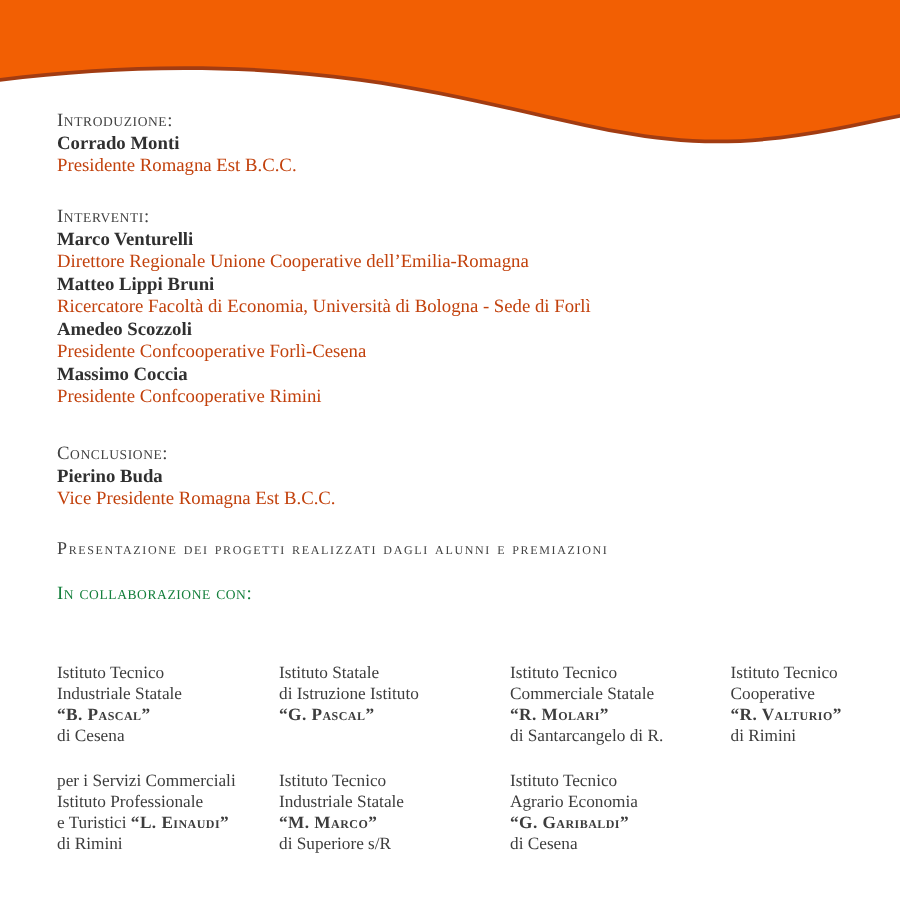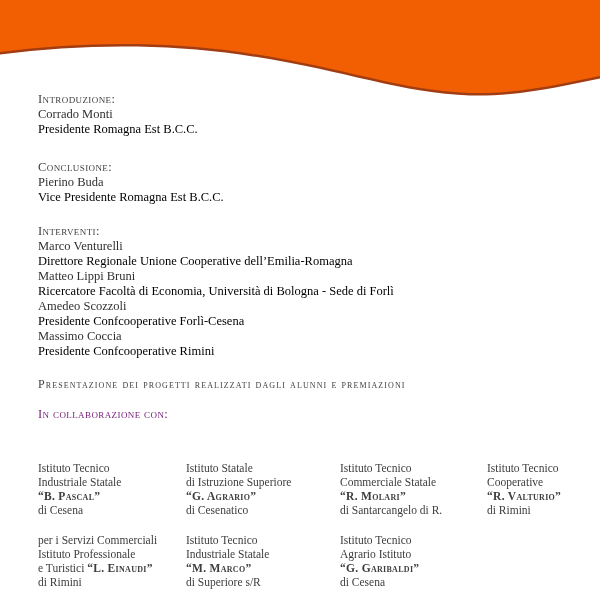--- a/index.html
+++ b/index.html
@@ -5,36 +5,36 @@
   html,body{margin:0;padding:0;}
   body{
     width:600px;height:600px;
     background:#ffffff;
     font-family:"Liberation Serif","DejaVu Serif",serif;
     color:#3d3d3d;
     overflow:hidden;
     position:relative;
   }
   .wave-wrap{position:absolute;top:0;left:0;width:600px;height:110px;}
-  .content{position:absolute;left:38px;top:92px;width:540px;}
+  .content{position:absolute;left:38px;top:73px;width:540px;}
   .block{line-height:15px;font-size:12.5px;}
   .heading{font-variant:small-caps;font-size:12.5px;letter-spacing:.4px;color:#414141;}
-  .name{font-weight:normal;color:#303030;}
-  .role{color:#000000;}
+  .name{font-weight:bold;color:#303030;}
+  .role{color:#c2410c;}
   .gap-a{margin-top:19px;}
   .gap-b{margin-top:23px;}
   .presentation{
     margin-top:15px;
     font-variant:small-caps;
     font-size:12px;line-height:20px;
     letter-spacing:1.1px;
     color:#414141;
     white-space:nowrap;
   }
-  .collab{margin-top:13px;font-variant:small-caps;font-size:12.5px;letter-spacing:.4px;color:#701a75;}
+  .collab{margin-top:13px;font-variant:small-caps;font-size:12.5px;letter-spacing:.4px;color:#15803d;}
   .inst-grid{
     margin-top:39px;
     display:grid;
     grid-template-columns:148px 154px 147px auto;
     grid-row-gap:16px;
   }
   .inst{font-size:11.5px;line-height:14px;color:#3d3d3d;}
   .sc{font-variant:small-caps;letter-spacing:.3px;font-weight:bold;}
 </style>
 </head>
@@ -48,56 +48,55 @@
 </div>
 
 <div class="content">
 
   <section class="block">
     <div class="heading">Introduzione:</div>
     <div class="name">Corrado Monti</div>
     <div class="role">Presidente Romagna Est B.C.C.</div>
   </section>
 
-  <section class="block gap-b">
-    <div class="heading">Conclusione:</div>
-    <div class="name">Pierino Buda</div>
-    <div class="role">Vice Presidente Romagna Est B.C.C.</div>
-  </section>
-
   <section class="block gap-a">
     <div class="heading">Interventi:</div>
     <div class="name">Marco Venturelli</div>
     <div class="role">Direttore Regionale Unione Cooperative dell’Emilia-Romagna</div>
     <div class="name">Matteo Lippi Bruni</div>
     <div class="role">Ricercatore Facoltà di Economia, Università di Bologna - Sede di Forlì</div>
     <div class="name">Amedeo Scozzoli</div>
     <div class="role">Presidente Confcooperative Forlì-Cesena</div>
     <div class="name">Massimo Coccia</div>
     <div class="role">Presidente Confcooperative Rimini</div>
+  </section>
+
+  <section class="block gap-b">
+    <div class="heading">Conclusione:</div>
+    <div class="name">Pierino Buda</div>
+    <div class="role">Vice Presidente Romagna Est B.C.C.</div>
   </section>
 
   <div class="presentation">Presentazione dei progetti realizzati dagli alunni e premiazioni</div>
 
   <div class="collab">In collaborazione con:</div>
 
   <div class="inst-grid">
 
     <div class="inst">
       <div>Istituto Tecnico</div>
       <div>Industriale Statale</div>
       <div><span></span><span class="sc">“B. Pascal”</span></div>
       <div>di Cesena</div>
     </div>
 
     <div class="inst">
       <div>Istituto Statale</div>
-      <div>di Istruzione Superiore</div>
-      <div><span></span><span class="sc">“G. Agrario”</span></div>
-      <div>di Cesenatico</div>
+      <div>di Istruzione Istituto</div>
+      <div><span></span><span class="sc">“G. Pascal”</span></div>
     </div>
 
     <div class="inst">
       <div>Istituto Tecnico</div>
       <div>Commerciale Statale</div>
       <div><span></span><span class="sc">“R. Molari”</span></div>
       <div>di Santarcangelo di R.</div>
     </div>
 
     <div class="inst">
@@ -116,19 +115,19 @@
 
     <div class="inst">
       <div>Istituto Tecnico</div>
       <div>Industriale Statale</div>
       <div><span></span><span class="sc">“M. Marco”</span></div>
       <div>di Superiore s/R</div>
     </div>
 
     <div class="inst">
       <div>Istituto Tecnico</div>
-      <div>Agrario Istituto</div>
+      <div>Agrario Economia</div>
       <div><span></span><span class="sc">“G. Garibaldi”</span></div>
       <div>di Cesena</div>
     </div>
 
   </div>
 </div>
 
 </body></html>

